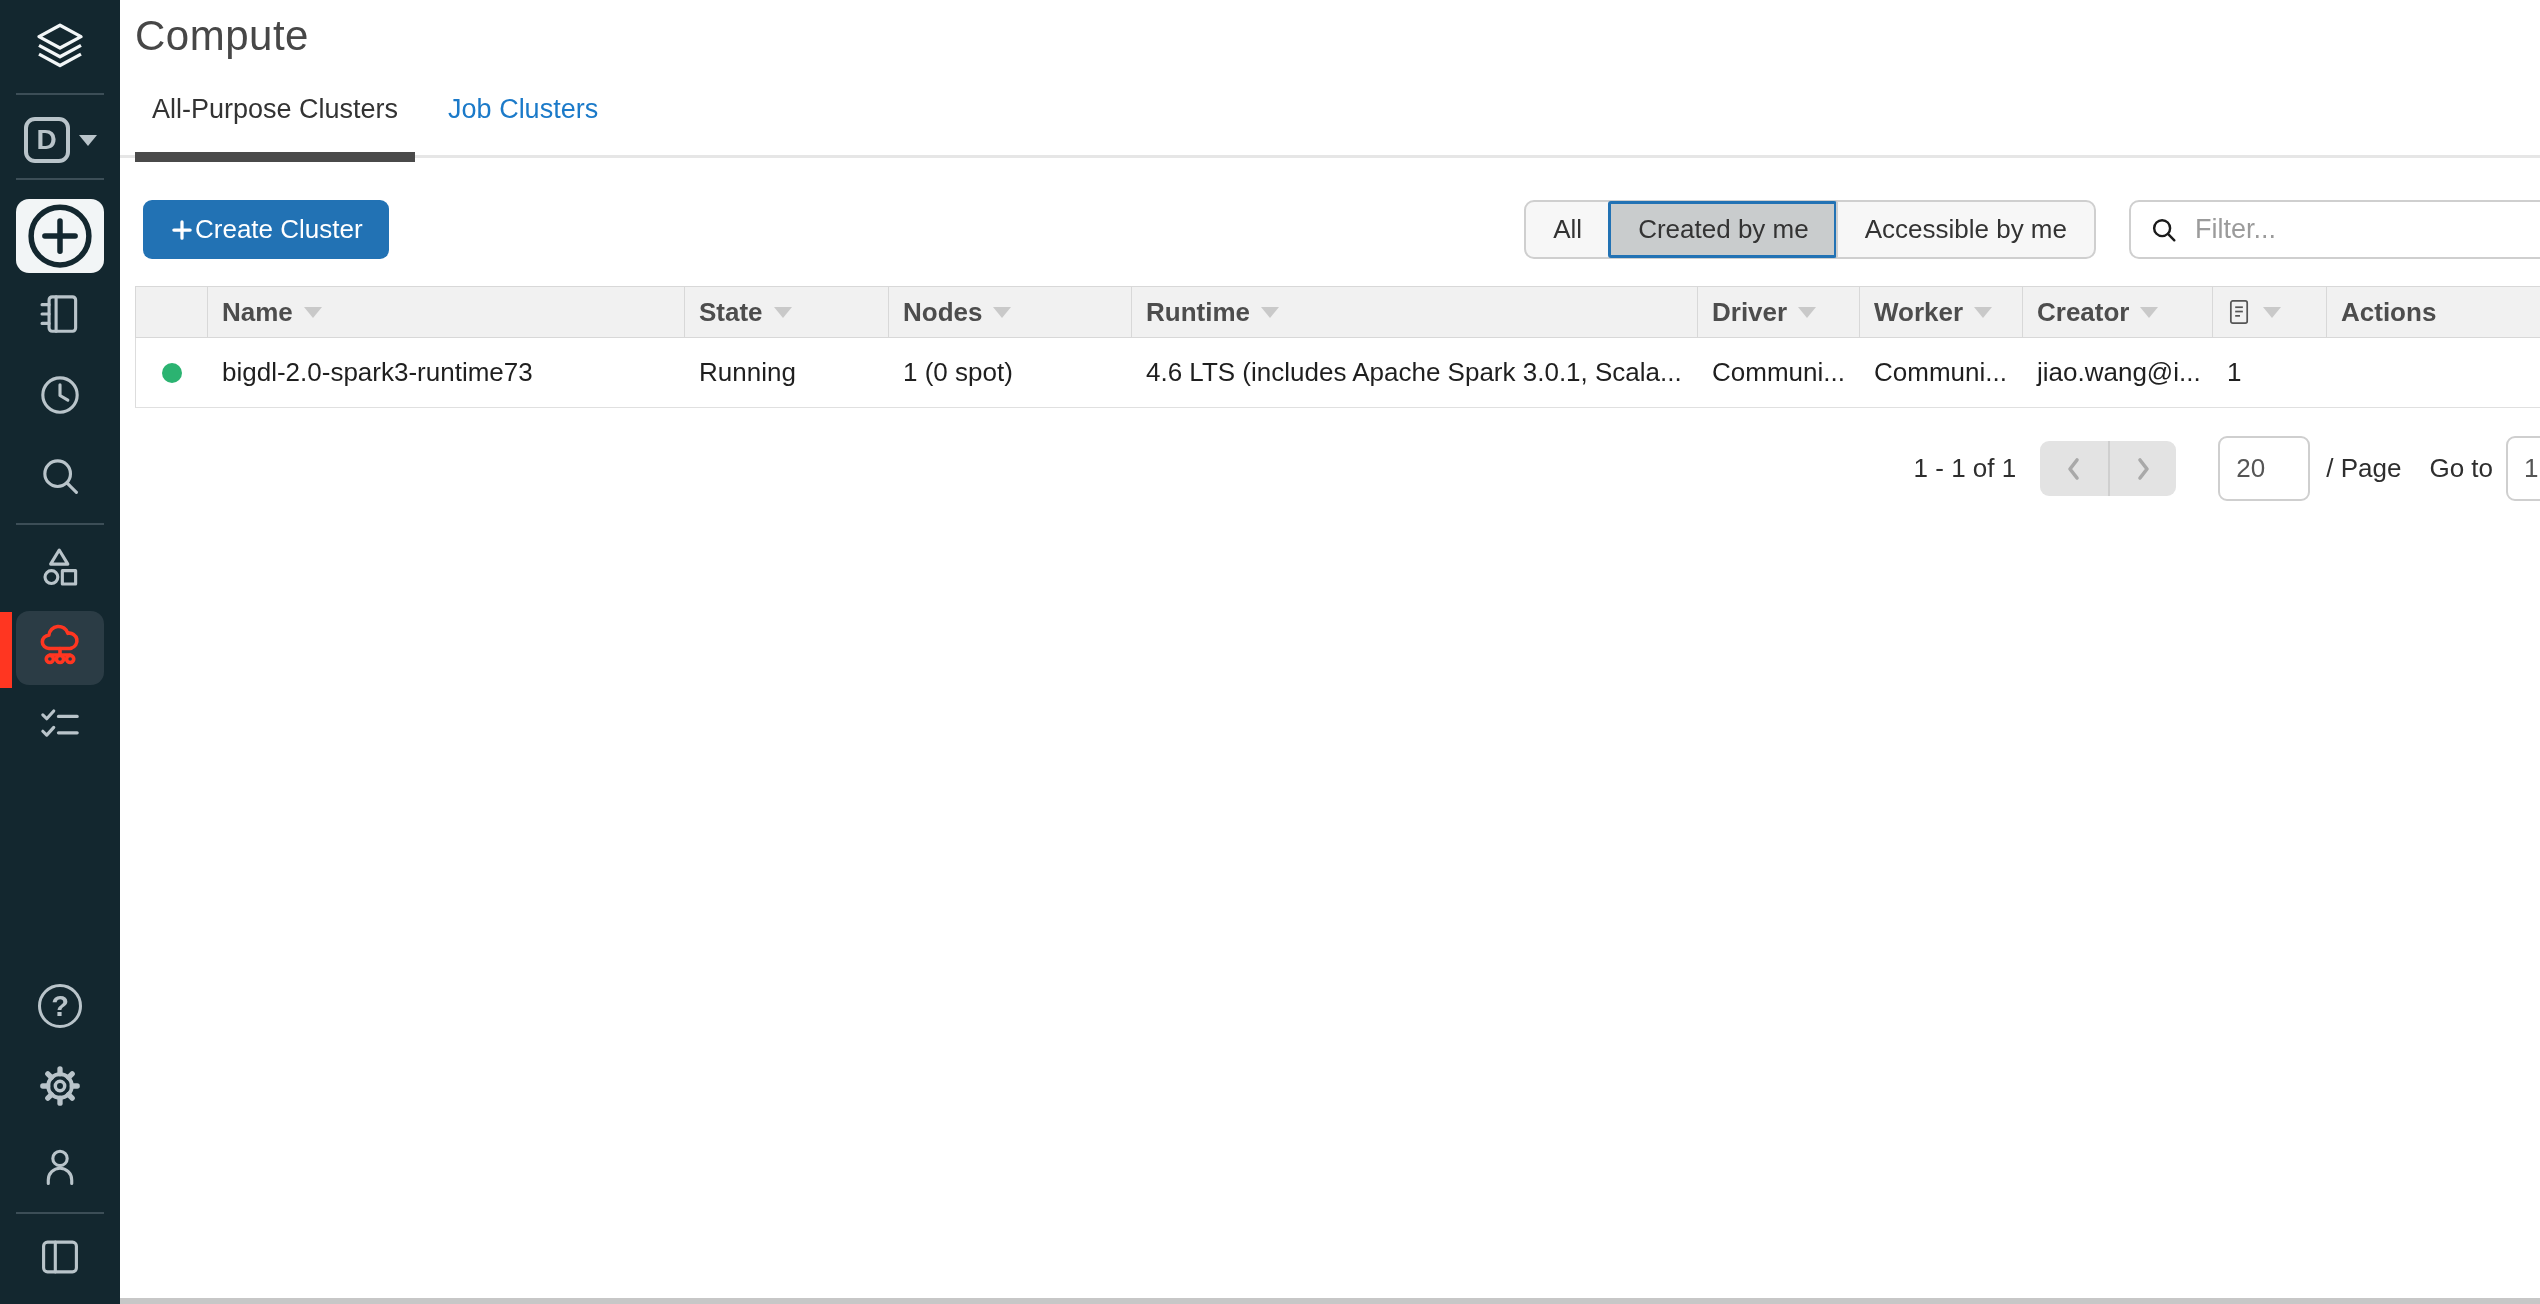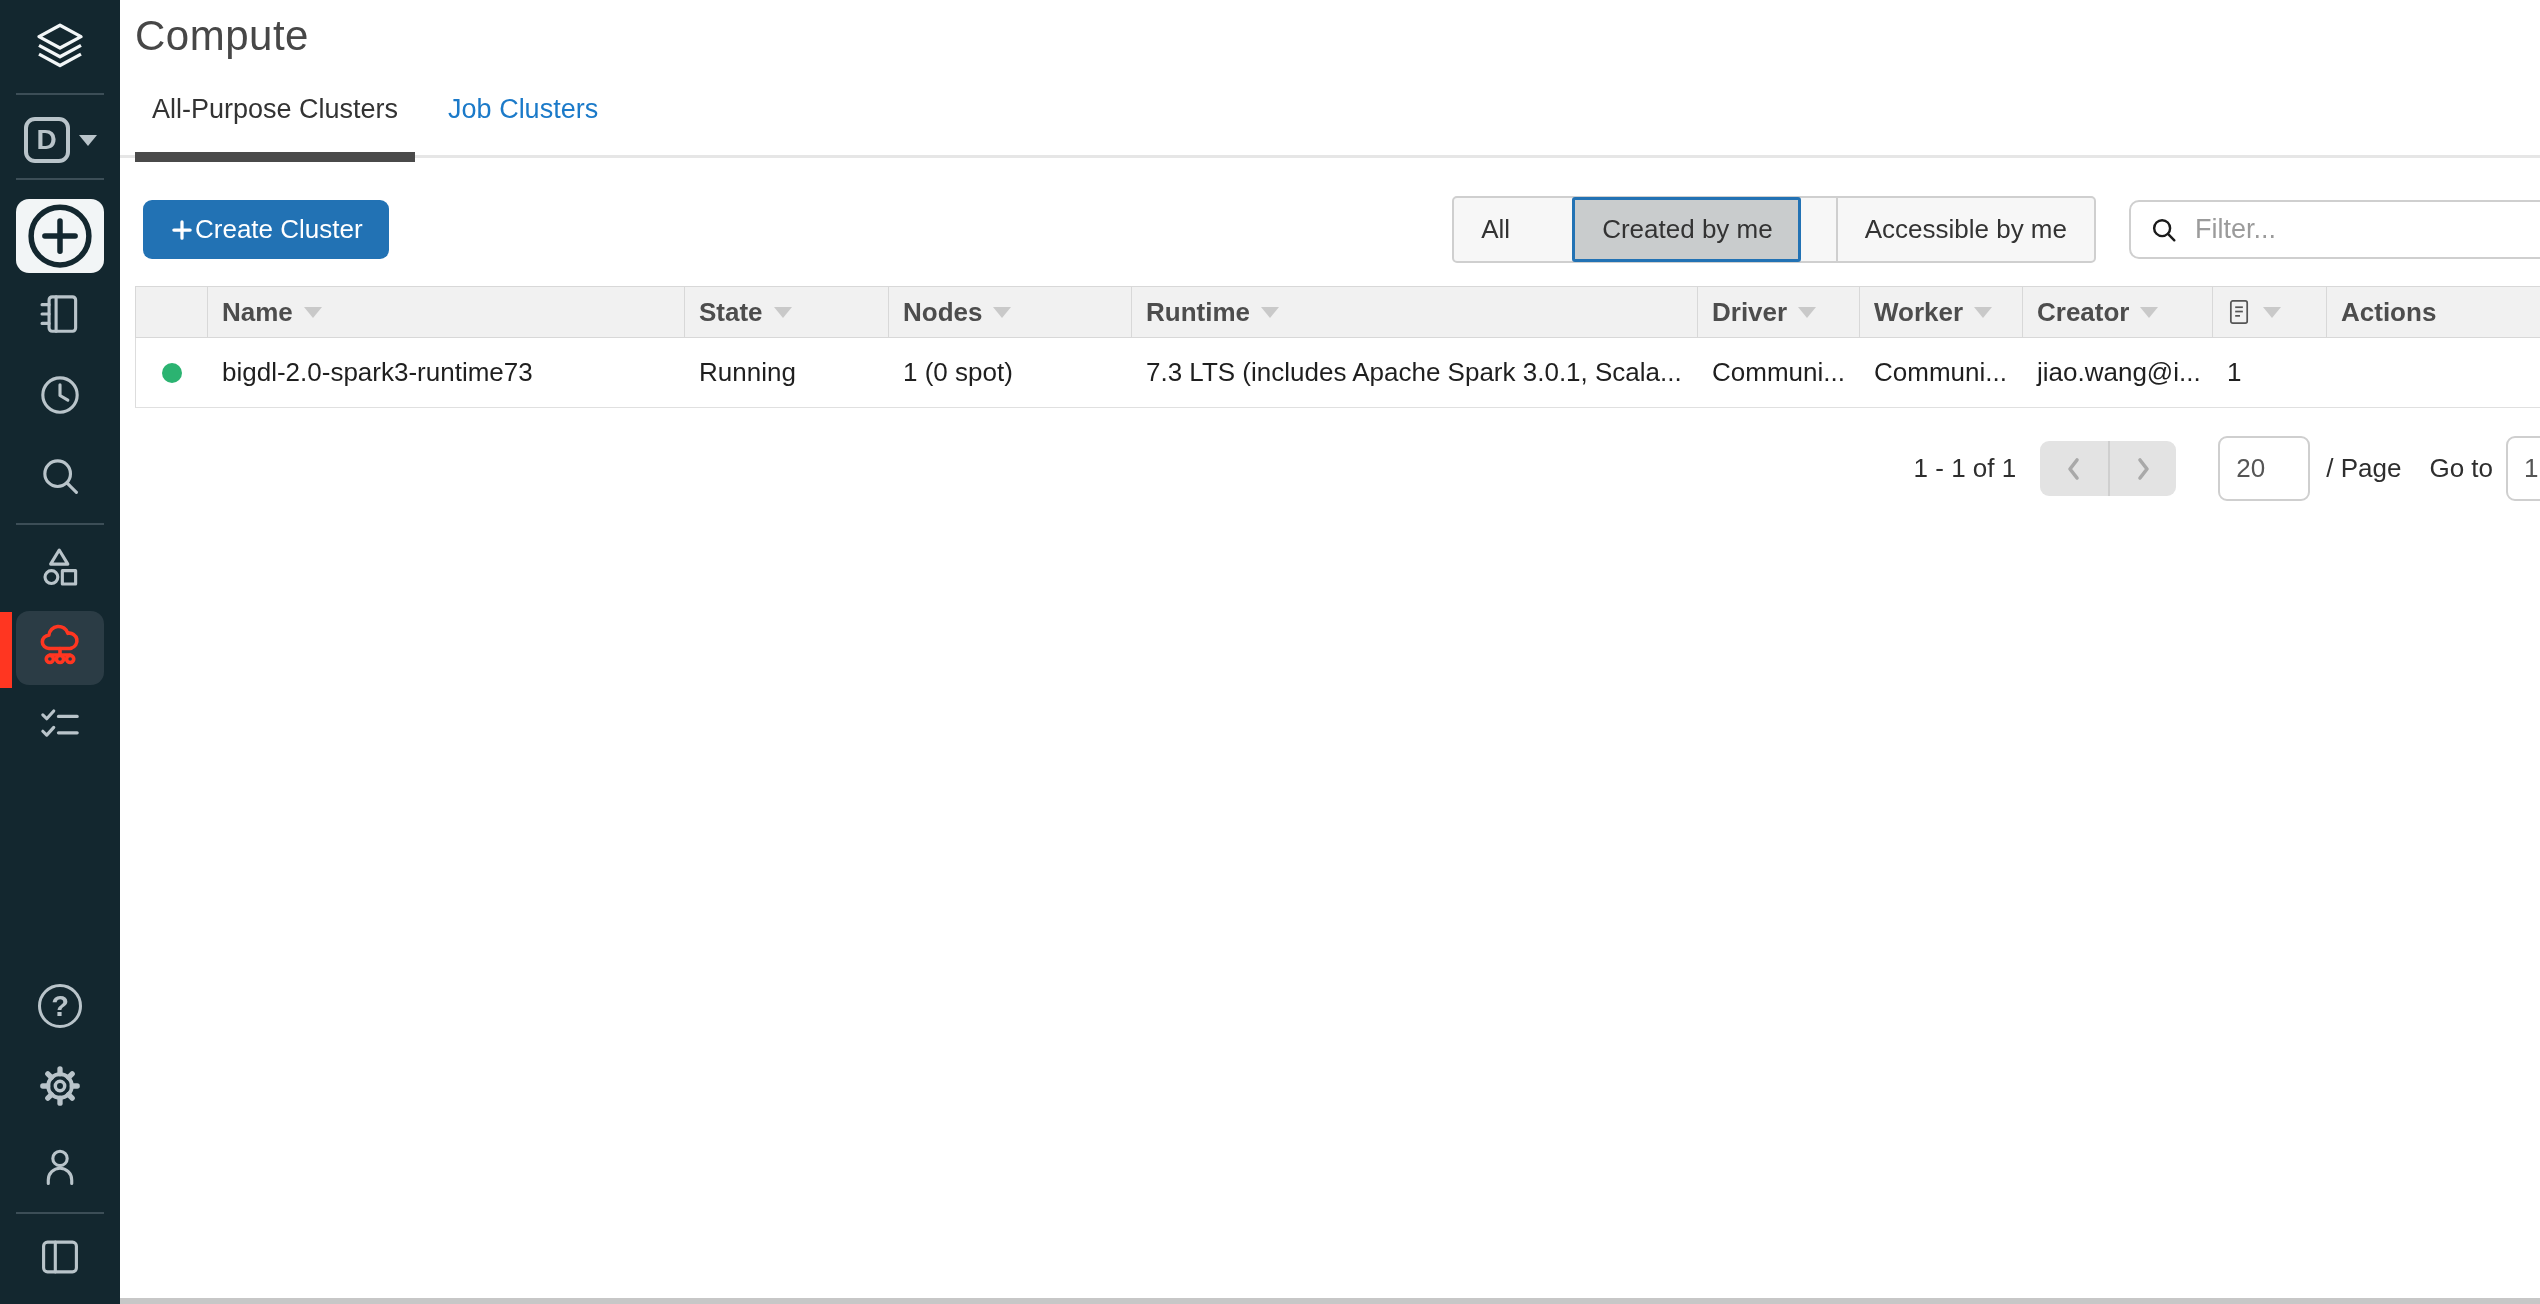--- a/index.html
+++ b/index.html
@@ -60,21 +60,21 @@
   .tab.active::after { content: ""; position: absolute; left: 0; right: 0; bottom: -7px; height: 10px; background: #4A4A4A; }
   .tab.link { color: #1B7AC9; margin-left: 16px; }
 
   .toolbar { display: flex; align-items: center; margin: 42px 15px 0 23px; height: 59px; }
   .btn-create {
     height: 59px; border: none; border-radius: 9px; background: #2272B4; color: #ffffff;
     font-size: 26px; font-family: inherit; display: flex; align-items: center; padding: 0 26px; 
   }
   .btn-create svg { width: 26px; height: 26px; fill: none; stroke: #ffffff; stroke-width: 4; stroke-linecap: round; }
   .tb-spacer { flex: 1; }
-  .segments { display: flex; height: 67px; border: 2px solid #CFCFCF; border-radius: 5px; background: #F7F7F7; gap: 36px; }
+  .segments { display: flex; height: 59px; border: 2px solid #CFCFCF; border-radius: 10px; background: #F7F7F7; }
   .segment { display: flex; align-items: center; padding: 0 27px; font-size: 26px; color: #333333; }
   .segment + .segment { border-left: 2px solid #CFCFCF; }
   .segment.selected { background: #C9CCCD; outline: 3px solid #2272B4; outline-offset: -2px; border-radius: 2px; }
   .filter-box {
     display: flex; align-items: center; height: 59px; width: 432px;
     border: 2px solid #CFCFCF; border-radius: 10px; background: #fff;
     margin-left: 33px; margin-right: -36px; padding-left: 18px; flex-shrink: 0;
   }
   .filter-box svg { width: 30px; height: 30px; fill: none; stroke: #1A1A1A; stroke-width: 2.6; stroke-linecap: round; flex-shrink: 0; }
   .filter-box input {
@@ -307,21 +307,21 @@
         </div>
     </div>
 
     <div class="trow grid-cols">
       <div class="td center-dot">
           <span class="status-dot"></span>
         </div>
       <div class="td">bigdl-2.0-spark3-runtime73</div>
       <div class="td">Running</div>
       <div class="td">1 (0 spot)</div>
-      <div class="td">7.3 LTS (includes Apache Spark 3.0.1, Scala...</div>
+      <div class="td">4.6 LTS (includes Apache Spark 3.0.1, Scala...</div>
       <div class="td">Communi...</div>
       <div class="td">Communi...</div>
       <div class="td">jiao.wang@i...</div>
       <div class="td">1</div>
       <div class="td"></div>
     </div>
   </div>
 
   <div class="pagination">
     <span class="range">1 - 1 of 1</span>

